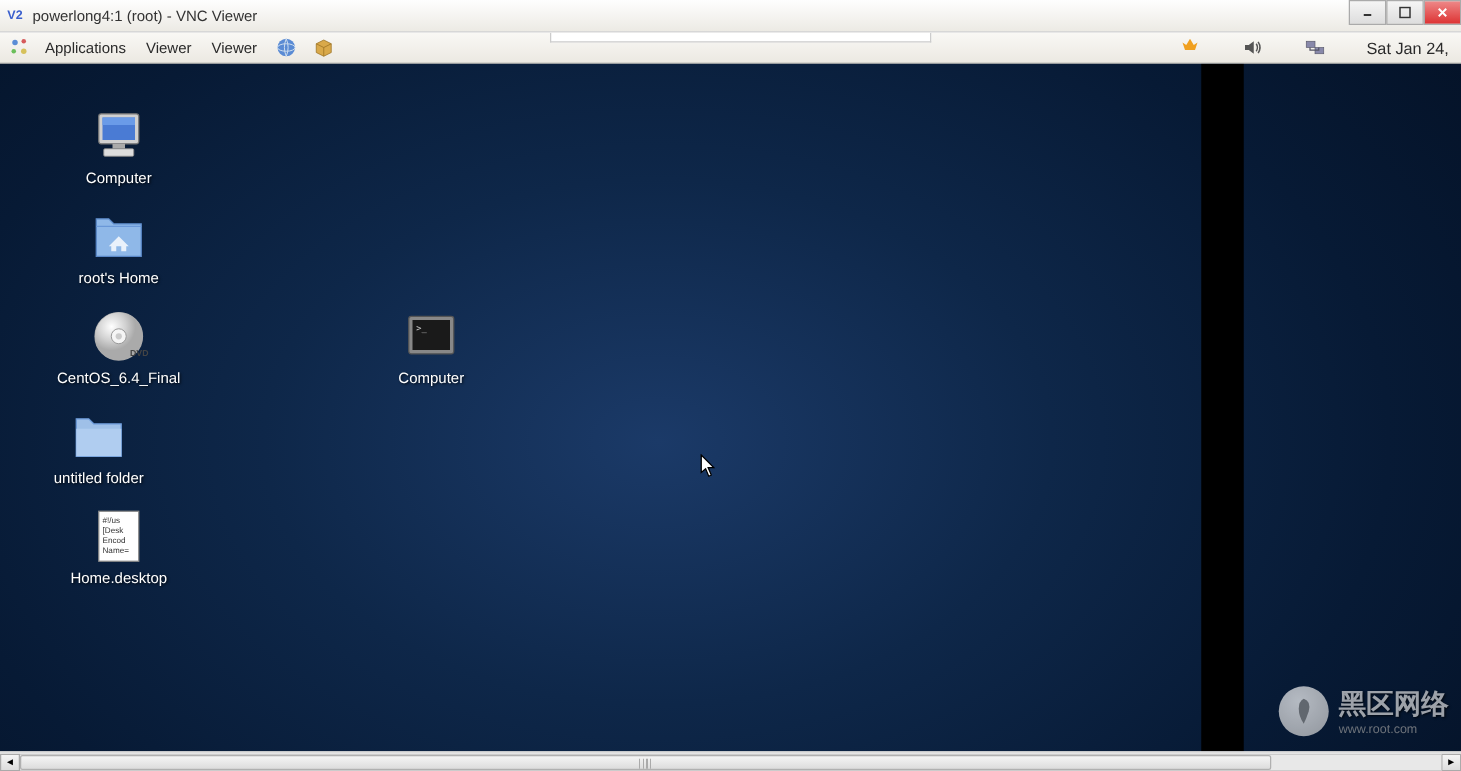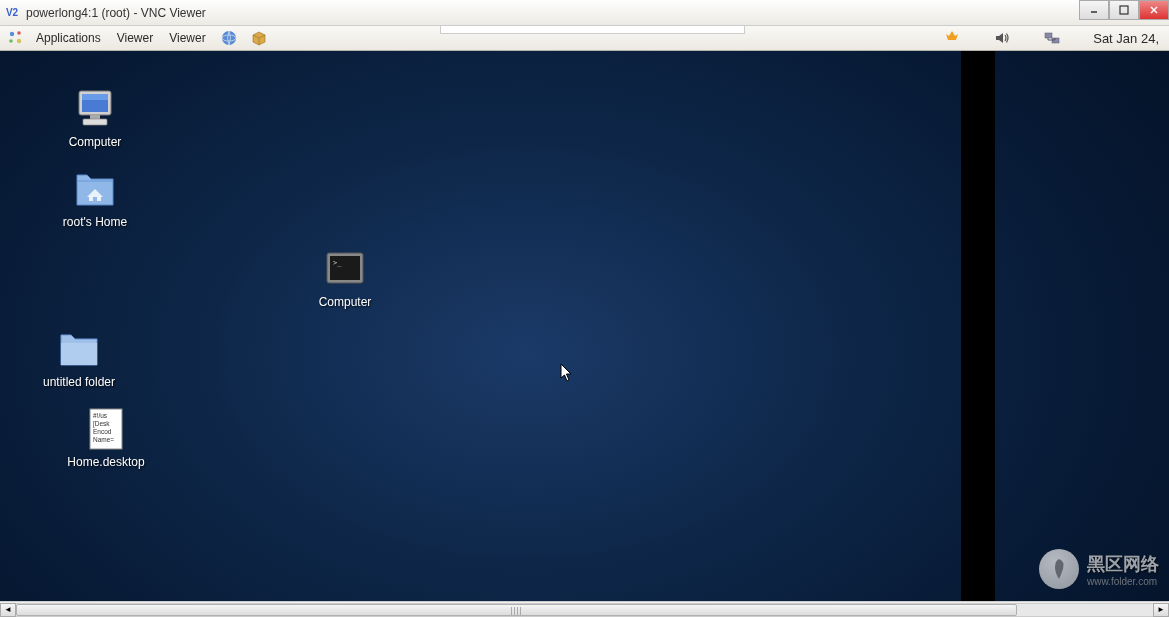--- a/index.html
+++ b/index.html
@@ -182,21 +182,21 @@
       opacity: 0.7;
     }
     .watermark-logo {
       width: 40px; height: 40px;
       background: radial-gradient(circle at 40% 30%, #fff, #ccc);
       border-radius: 50%;
       display:flex;align-items:center;justify-content:center;
     }
     .watermark-text {
       color: #ddd;
-      font-size: 18px;
+      font-size: 22px;
       font-weight: bold;
       text-shadow: 1px 1px 2px #000;
     }
     .watermark-sub {
       color: #999;
       font-size: 10px;
     }
     .hscroll {
       height: 16px;
       background: #f0f0f0;
@@ -334,32 +334,51 @@
               <rect x="8" y="6" width="32" height="24" rx="2" fill="#d0d0d0" stroke="#777" stroke-width="1"></rect>
               <rect x="11" y="9" width="26" height="18" fill="#4a7bd4"></rect>
               <rect x="11" y="9" width="26" height="6" fill="#6a9be8"></rect>
               <rect x="19" y="30" width="10" height="4" fill="#aaa"></rect>
               <rect x="12" y="34" width="24" height="6" rx="1" fill="#ddd" stroke="#888" stroke-width="0.7"></rect>
             </svg>
           </div>
           <div class="icon-label">Computer</div>
         </div>
 
+        <div class="desktop-icon" style="left:40px; top:190px">
+          <div class="icon-image">
+            <svg width="48" height="48" viewBox="0 0 48 48">
+              <circle cx="24" cy="24" r="19" fill="#e8e8e8" stroke="#aaa" stroke-width="1"></circle>
+              <circle cx="24" cy="24" r="19" fill="url(#dg)"></circle>
+              <defs>
+                  <radialGradient id="dg" cx="35%" cy="30%">
+                    <stop offset="0%" stop-color="#fff"></stop>
+                    <stop offset="60%" stop-color="#d0d0d0"></stop>
+                    <stop offset="100%" stop-color="#aaa"></stop>
+                  </radialGradient>
+                </defs>
+              <circle cx="24" cy="24" r="6" fill="#f5f5f5" stroke="#999" stroke-width="0.8"></circle>
+              <circle cx="24" cy="24" r="2.5" fill="#ccc"></circle>
+              <text x="33" y="40" font-size="7" fill="#444" font-weight="bold">DVD</text>
+            </svg>
+          </div>
+          <div class="icon-label">CentOS_6.4_Final</div>
+        </div>
 
         <div class="desktop-icon" style="left:24px; top:270px">
           <div class="icon-image">
             <svg width="48" height="48" viewBox="0 0 48 48">
               <path d="M 6 16 L 6 40 L 42 40 L 42 14 L 20 14 L 16 10 L 6 10 Z" fill="#9fc0e8" stroke="#6a98d8" stroke-width="1"></path>
               <path d="M 6 18 L 42 18 L 42 40 L 6 40 Z" fill="#b0cdf0"></path>
             </svg>
           </div>
           <div class="icon-label">untitled folder</div>
         </div>
 
-        <div class="desktop-icon" style="left:51px; top:350px">
+        <div class="desktop-icon" style="left:40px; top:350px">
           <div class="icon-image">
             <svg width="44" height="44" viewBox="0 0 44 44">
               <rect x="6" y="2" width="32" height="40" fill="#fff" stroke="#888" stroke-width="1"></rect>
               <text x="9" y="11" font-size="6.5" fill="#333">#!/us</text>
               <text x="9" y="19" font-size="6.5" fill="#333">[Desk</text>
               <text x="9" y="27" font-size="6.5" fill="#333">Encod</text>
               <text x="9" y="35" font-size="6.5" fill="#333">Name=</text>
             </svg>
           </div>
           <div class="icon-label">Home.desktop</div>
@@ -384,21 +403,21 @@
         </div>
 
         <div class="watermark">
           <div class="watermark-logo">
             <svg width="28" height="28" viewBox="0 0 28 28">
                 <path d="M 14 4 Q 20 6 18 14 Q 16 20 14 24 Q 10 18 10 12 Q 10 6 14 4" fill="#888"></path>
               </svg>
           </div>
           <div>
             <div class="watermark-text">黑区网络</div>
-            <div class="watermark-sub">www.folder.com</div>
+            <div class="watermark-sub">www.root.com</div>
           </div>
         </div>
       </div>
     </div>
 
     <div class="hscroll">
       <div class="scroll-btn">◄</div>
       <div class="scroll-track">
         <div class="scroll-thumb">
           <div class="scroll-grip"></div>

